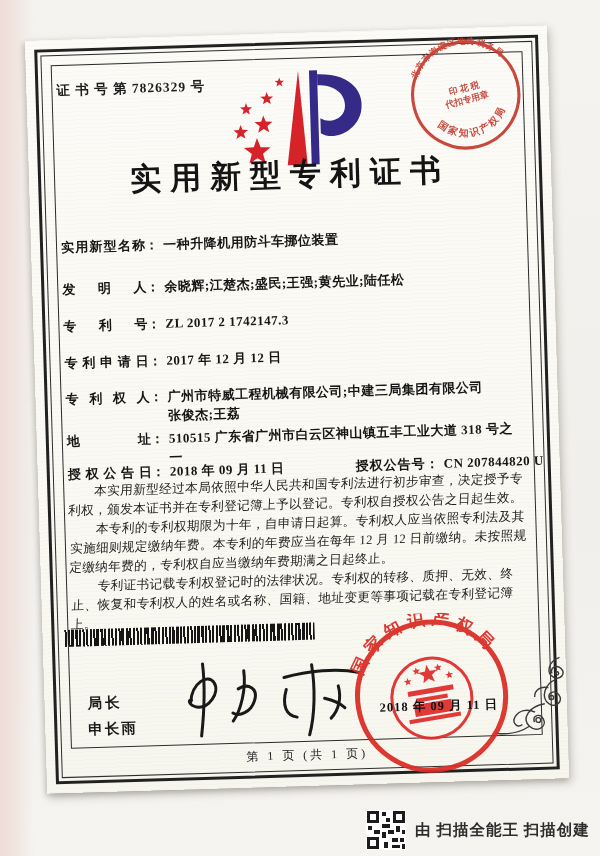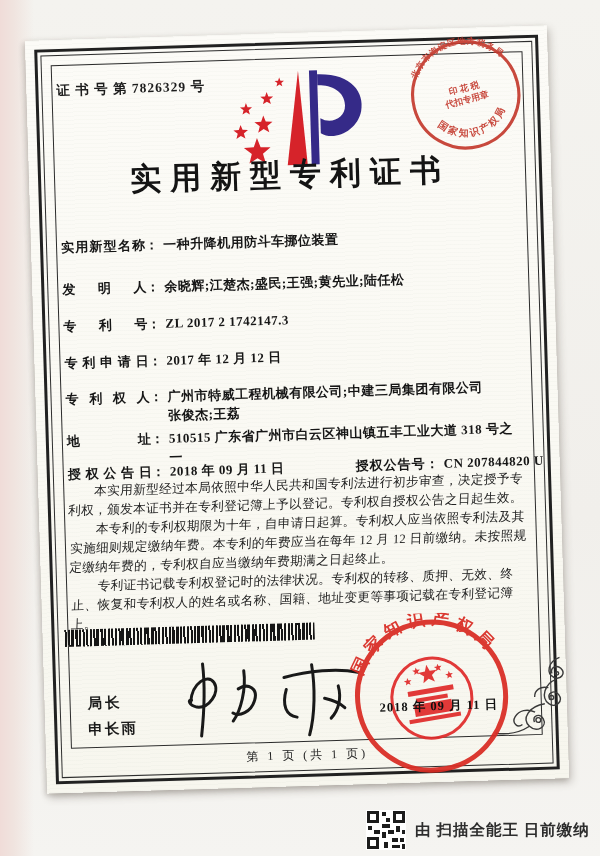--- a/index.html
+++ b/index.html
@@ -232,14 +232,14 @@
       <rect x="22" y="20" width="6" height="4"></rect>
         <rect x="30" y="16" width="4" height="6"></rect>
       <rect x="36" y="20" width="3" height="4"></rect>
         <rect x="26" y="28" width="6" height="4"></rect>
       <rect x="34" y="28" width="4" height="4"></rect>
         <rect x="18" y="32" width="4" height="6"></rect>
       <rect x="26" y="35" width="8" height="3"></rect>
         <rect x="36" y="34" width="3" height="5"></rect>
     </g>
   </svg>
-  <span class="credit-text">由 扫描全能王 日前缴纳</span>
+  <span class="credit-text">由 扫描全能王 扫描创建</span>
 </div>
 
 </body></html>

